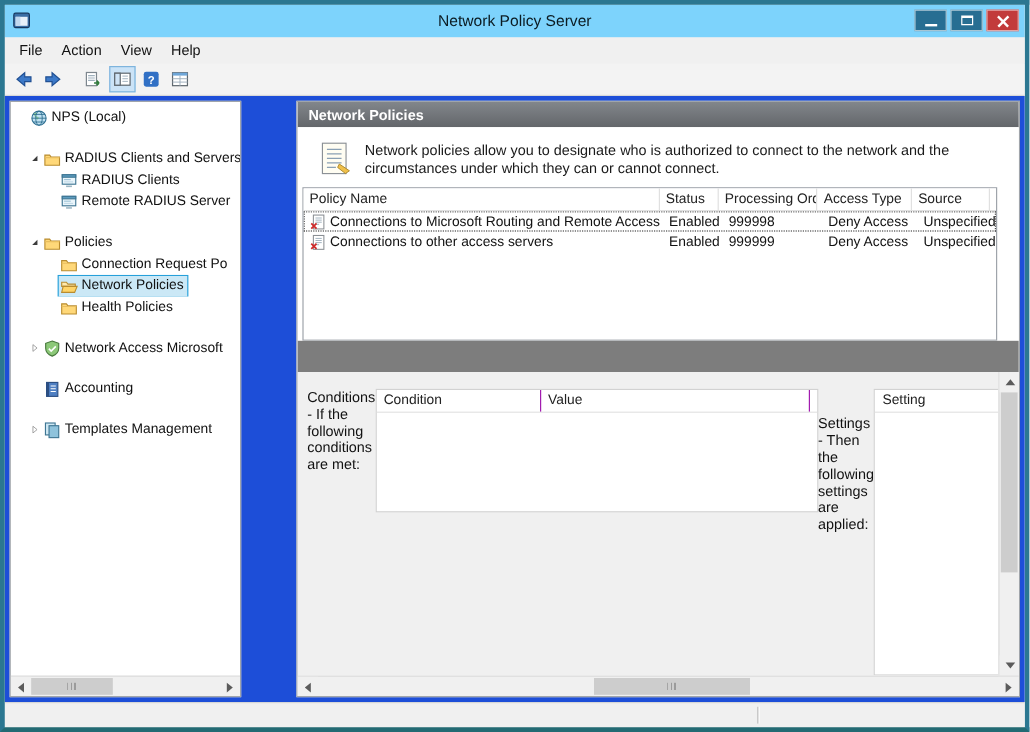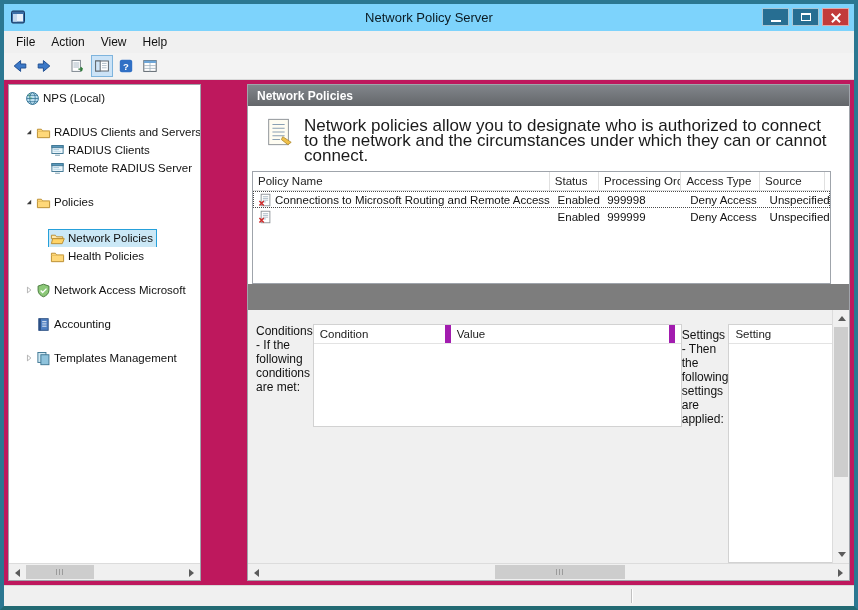--- a/index.html
+++ b/index.html
@@ -22,21 +22,21 @@
   .glyph-x1 { transform:rotate(45deg);} .glyph-x2 { transform:rotate(-45deg);}
   
   .menubar { height:22px; display:flex; align-items:center; padding-left:4px; font-size:12px; color:#111; background:#f0f0f0; }
   .menu-item { padding:2px 8px; }
   .toolbar { height:27px; display:flex; align-items:center; padding-left:5px; gap:2px; background:#f3f3f3; border-bottom:1px solid #d9d9d9; }
   .tbtn { width:22px; height:22px; display:flex; align-items:center; justify-content:center; border:1px solid transparent; }
   .tbtn.pressed { background:#cbe3f7; border-color:#7eb4dd; }
   .tbtn svg { width:16px; height:16px; }
   .tb-gap { width:8px; }
   
-  .main { height:505px; padding:4px; display:flex; background:#be185d;gap:20px; }
+  .main { height:505px; padding:4px; display:flex; background:#1d4ed8;gap:20px; }
   .tree-pane { width:193px; background:#fff; border:1px solid #a0a5ab; display:flex; flex-direction:column; overflow:hidden; }
   .splitter { width:6px; }
   .content-pane { flex:1; background:#fff; border:1px solid #a0a5ab; display:flex; flex-direction:column; overflow:hidden; }
   
   .tree { flex:1; padding-top:4px; overflow:hidden; font-size:11.5px; color:#111; }
   .trow { height:18px; display:flex; align-items:center; white-space:nowrap; overflow:hidden; }
   .trow.l0 { padding-left:3px; } .trow.l1 { padding-left:14px;margin-top:16px; } .trow.l2 { padding-left:28px; }
   .exp-slot { width:12px; height:12px; flex:0 0 12px; display:flex; align-items:center; justify-content:center; }
   .exp-slot svg { width:10px; height:10px; }
   .node { display:flex; align-items:center; gap:3px; padding:1px 3px 1px 1px; }
@@ -56,43 +56,43 @@
   .tri-l { border-top:4px solid transparent; border-bottom:4px solid transparent; border-right:5px solid #5b5b5b; }
   .tri-r { border-top:4px solid transparent; border-bottom:4px solid transparent; border-left:5px solid #5b5b5b; }
   .tri-u { border-left:4px solid transparent; border-right:4px solid transparent; border-bottom:5px solid #5b5b5b; }
   .tri-d { border-left:4px solid transparent; border-right:4px solid transparent; border-top:5px solid #5b5b5b; }
   
   .content-header { height:21px; background:linear-gradient(#82868b,#63666a); color:#fff; font-size:12px; font-weight:bold;
     display:flex; align-items:center; padding-left:9px; flex:0 0 21px; }
   .upper { height:178px; flex:0 0 178px; background:#fff; display:flex; flex-direction:column; overflow:hidden; }
   .info { display:flex; gap:10px; margin:10px 14px 6px 16px; align-items:flex-start; }
   .info svg { width:30px; height:32px; flex:0 0 30px; }
-  .info-text { font-size:17px; line-height:15px; color:#1a1a1a; max-width:605px; padding-top:2px; }
+  .info-text { font-size:12px; line-height:15px; color:#1a1a1a; max-width:605px; padding-top:2px; }
   .listview { flex:1; margin:2px 18px 0 4px; border:1px solid #9fa4ab; background:#fff; display:flex; flex-direction:column; min-height:0; }
   .lv-header { height:19px; flex:0 0 19px; display:flex; background:#fff; border-bottom:1px solid #e0e0e0; font-size:11.5px; color:#222; }
   .lv-hcell { display:flex; align-items:center; padding-left:5px; border-right:1px solid #e0e0e0; overflow:hidden; white-space:nowrap; }
   .lv-body { flex:1; overflow:hidden; }
   .prow { height:17px; display:flex; align-items:center; font-size:11.5px; color:#111; }
   .prow.focused { outline:1px dotted #4a4a4a; outline-offset:-1px; }
   .pcell { padding-left:5px; overflow:hidden; white-space:nowrap; display:flex; align-items:center; gap:3px; }
   .pcell svg { width:14px; height:14px; flex:0 0 14px; }
   .c-name{width:322px;} .c-status{width:53px;} .c-order{width:89px;} .c-access{width:85px;} .c-source{width:70px;} .c-fill{flex:1;border-right:none;}
   .gray-band { height:26px; flex:0 0 26px; background:#7d7d7d; }
   .lower { flex:1; background:#f0f0f0; display:flex; min-height:0; }
   .lower-content { flex:1; padding:14px 6px 0 8px; display:flex; flex-direction:row; min-width:0; overflow:hidden; }
   .section-title { font-size:12px; color:#111; }
   .section-rule { border-top:1px solid #c8c8c8; margin:5px 0 9px 0; }
   .dtable { background:#fff; border:1px solid #d2d2d2; display:flex; flex-direction:column; }
   .dtable.cond { height:103px; flex:0 0 103px; }
   .dtable.sett { flex:1; margin-bottom:0; min-height:40px; }
   .dt-header { height:19px; flex:0 0 19px; display:flex; border-bottom:1px solid #e3e3e3; font-size:11.5px; color:#222; }
-  .dt-hcell { display:flex; align-items:center; padding-left:6px; border-right:6px solid #a21caf; }
+  .dt-hcell { display:flex; align-items:center; padding-left:6px; border-right:1px solid #a21caf; }
   .lc-a{width:137px;} .lc-b{width:224px;} .lc-fill{flex:1;border-right:none;}
   .dt-body { flex:1; }
-  .settings-title { margin-top:4px; }
+  .settings-title { margin-top:22px; }
   
   .statusbar { height:21px; background:#f0f0f0; border-top:1px solid #d7d7d7; position:relative; }
   .status-divider { position:absolute; right:222px; top:3px; bottom:3px; width:1px; background:#c0c0c0; box-shadow:1px 0 0 #fff; }
 </style>
 </head>
 <body>
 
 <svg width="0" height="0" style="position:absolute">
 <defs>
 <symbol id="i-globe" viewBox="0 0 16 16">
@@ -300,20 +300,26 @@
           <span class="node">
               <svg class="ticon">
                 <use href="#i-folder"></use>
               </svg>
               <span>Policies</span>
             </span>
         </div>
 
         <div class="trow l2">
           <span class="exp-slot"></span>
+          <span class="node">
+              <svg class="ticon">
+                <use href="#i-folder"></use>
+              </svg>
+              <span>Connection Request Po</span>
+            </span>
         </div>
 
         <div class="trow l2">
           <span class="exp-slot"></span>
           <span class="node selected">
               <svg class="ticon">
                 <use href="#i-folder-open"></use>
               </svg>
               <span>Network Policies</span>
             </span>
@@ -416,20 +422,21 @@
               <div class="pcell c-status">Enabled</div>
               <div class="pcell c-order">999998</div>
               <div class="pcell c-access">Deny Access</div>
               <div class="pcell c-source">Unspecified</div>
             </div>
             <div class="prow">
               <div class="pcell c-name">
                   <svg>
                     <use href="#i-policy"></use>
                   </svg>
+                  <span>Connections to other access servers</span>
                 </div>
               <div class="pcell c-status">Enabled</div>
               <div class="pcell c-order">999999</div>
               <div class="pcell c-access">Deny Access</div>
               <div class="pcell c-source">Unspecified</div>
             </div>
           </div>
         </div>
       </div>
 

